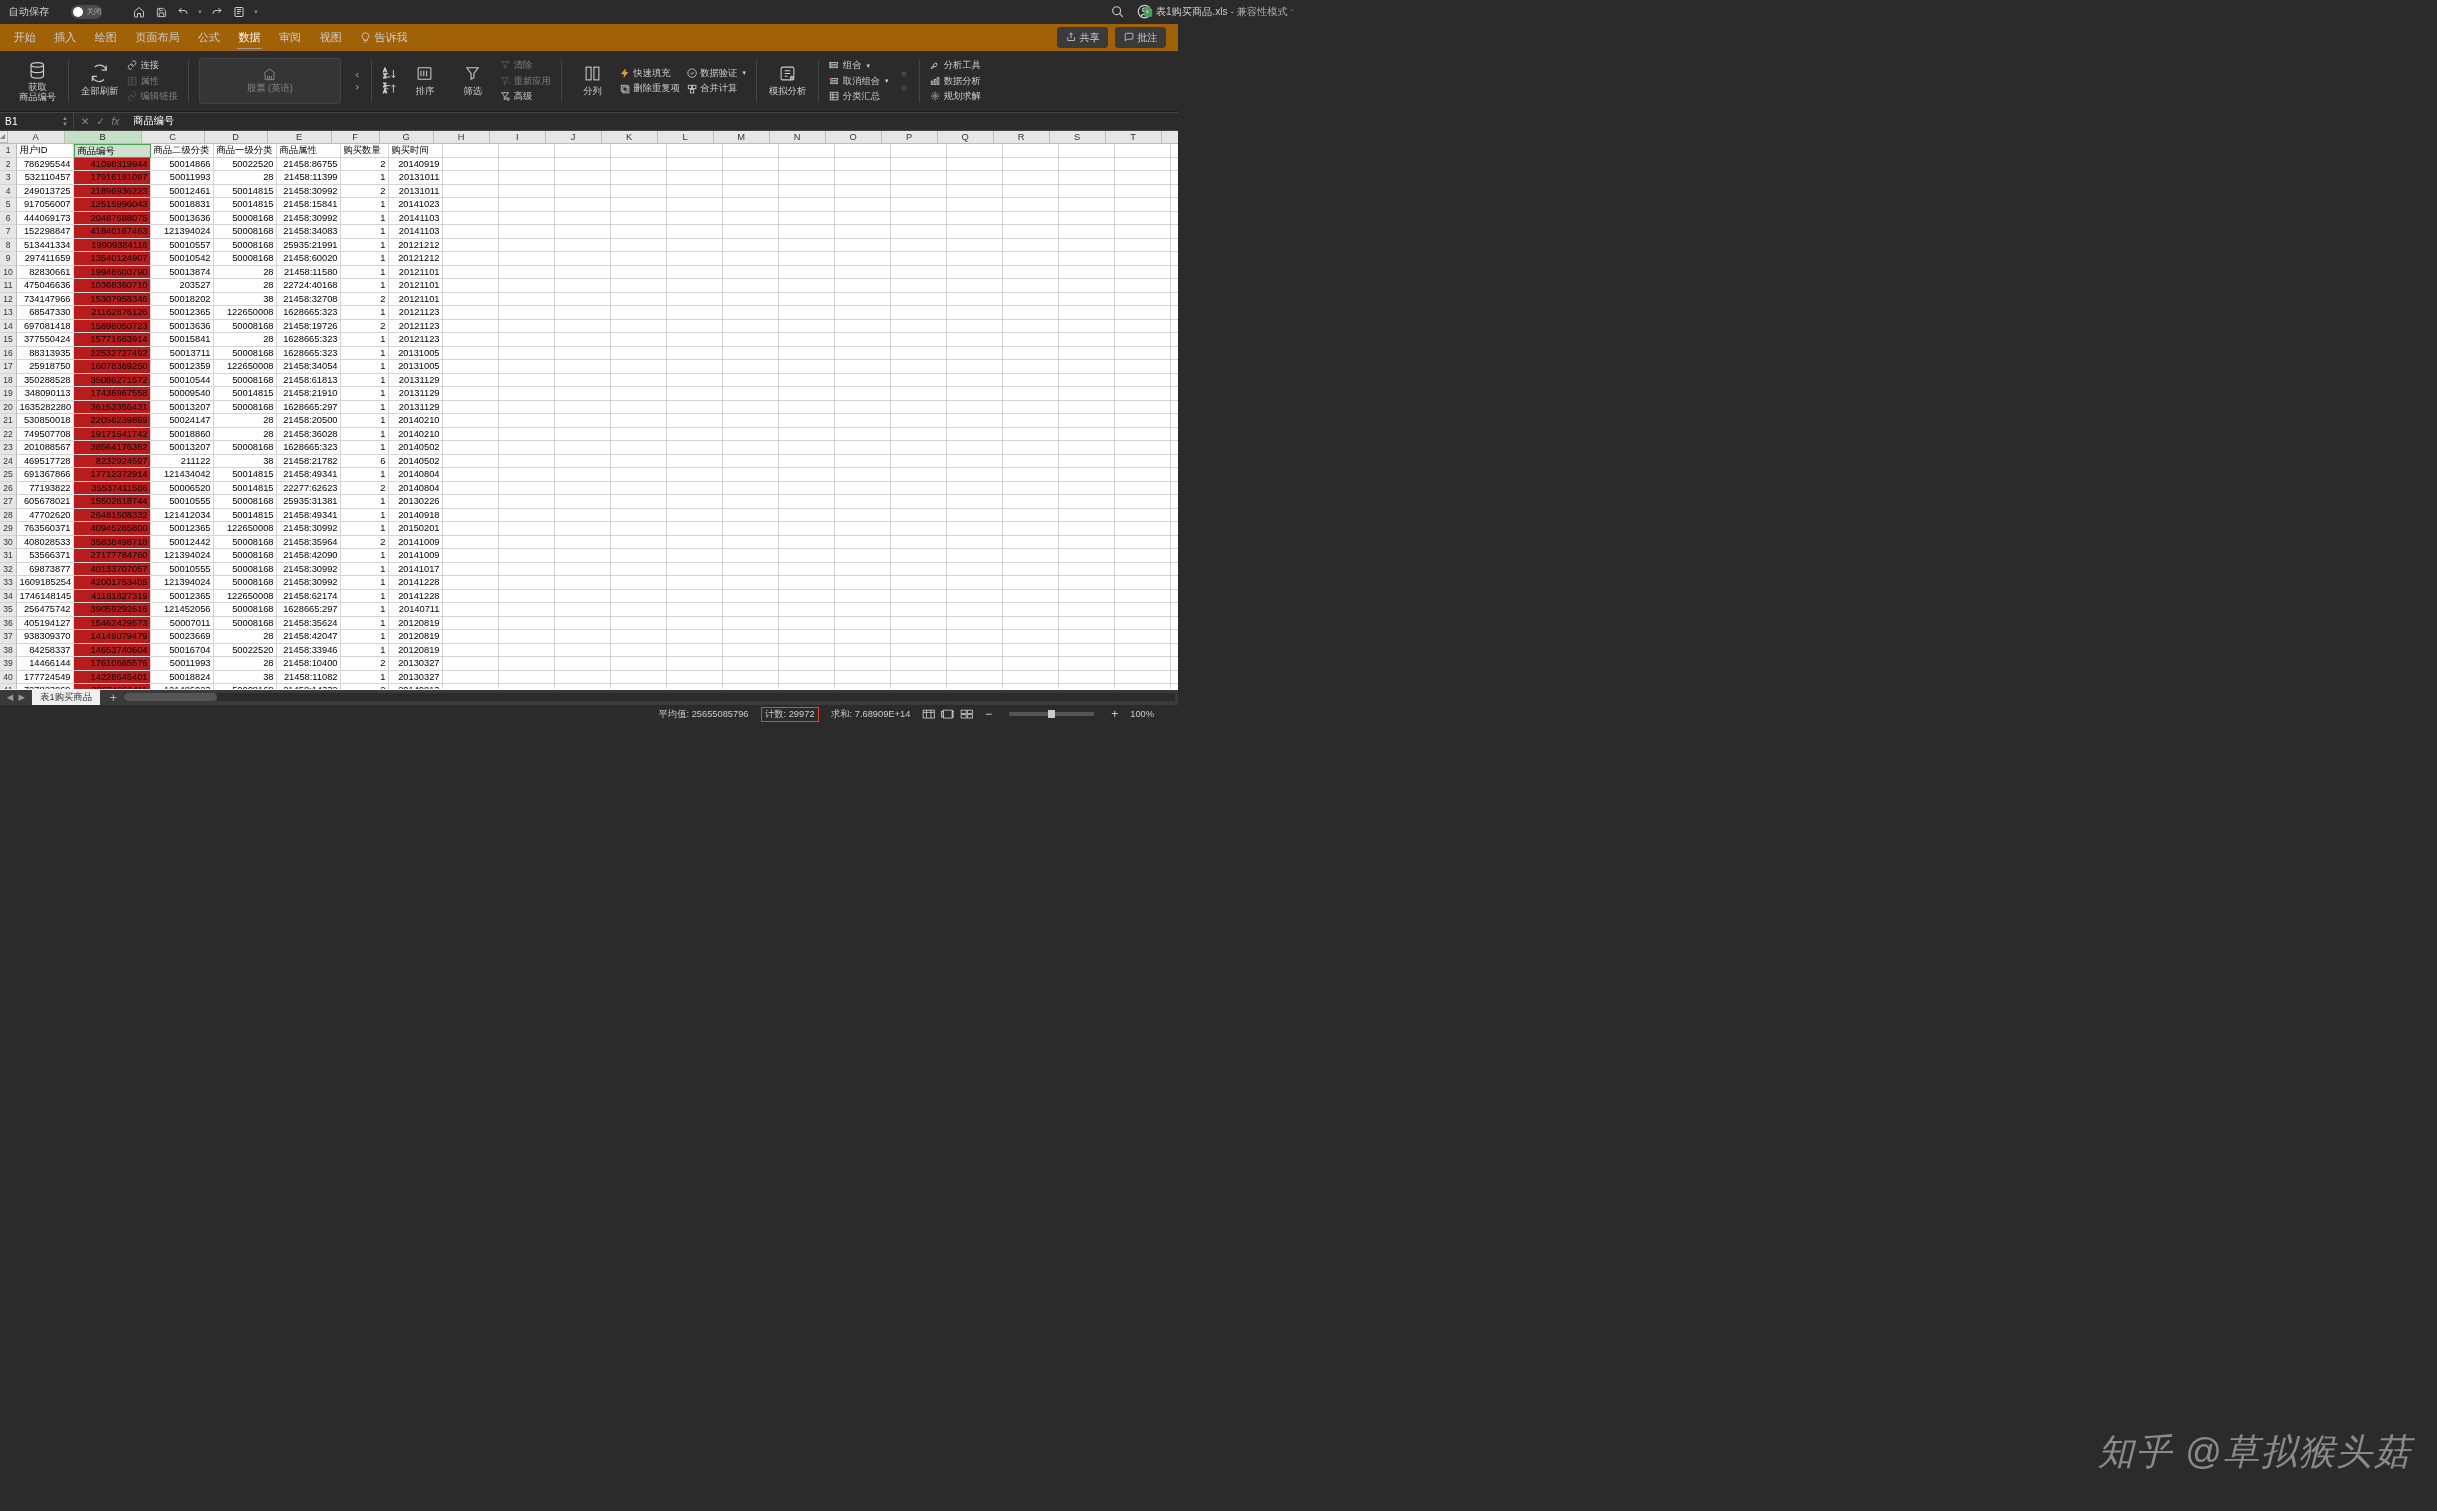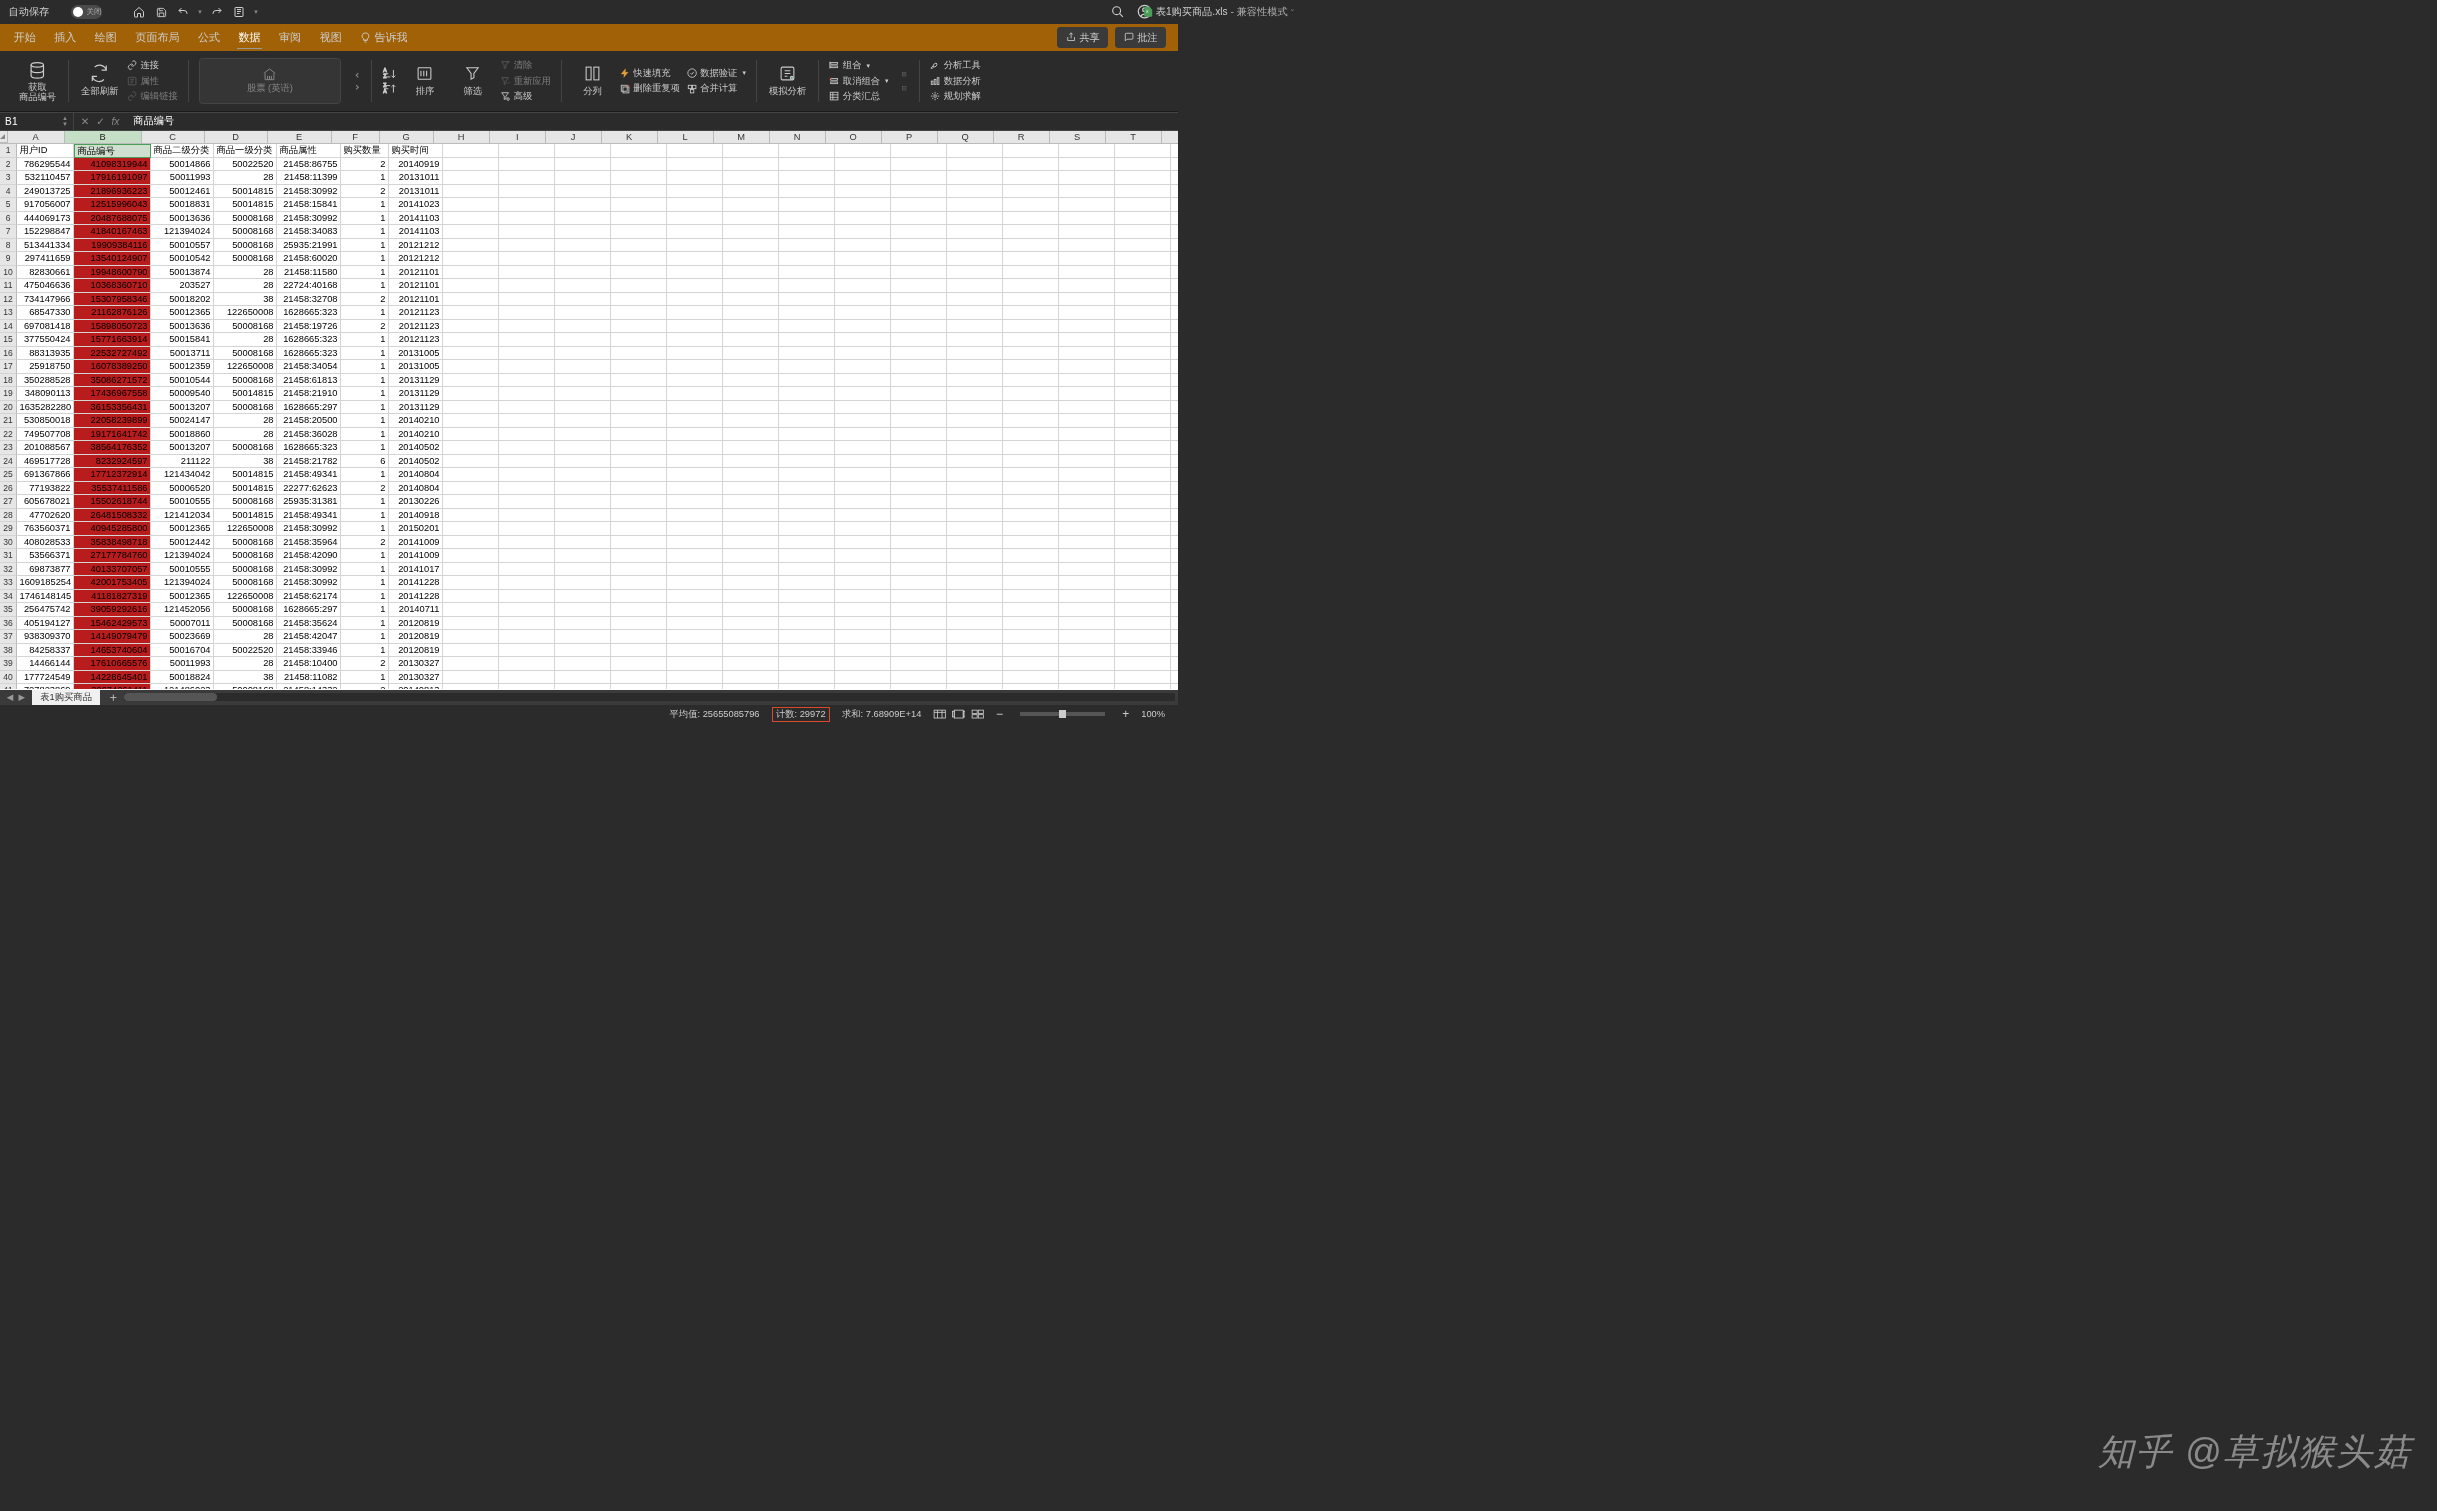--- a/index.html
+++ b/index.html
@@ -98,21 +98,21 @@
   
   .hscroll-area { height:15.2px; background:#3a3a3a; display:flex; align-items:center; }
   .sheet-tabs-area { display:flex; align-items:center; gap:0; }
   .tab-nav { display:flex; gap:5.1px; padding:0 6.8px; color:#999;}
   .tab-nav span { cursor:pointer; font-size:8.5px;}
   .sheet-tab { background:#f0f0f0; color:#333; padding:1.7px 8.5px; font-size:9.3px; border-radius:0; cursor:pointer;}
   .add-sheet { color:#ccc; margin-left:5.1px; font-size:12px; cursor:pointer; width:15.2px; text-align:center;}
   .hscrollbar { flex:1; height:8.5px; background:#2b2b2b; margin:0 3.4px; position:relative;}
   .hscroll-thumb { position:absolute; left:0; width:93px; height:8.5px; background:#555; border-radius:4.2px;}
   
-  .status-bar { height:18.6px; background:#2b2b2b; display:flex; align-items:center; padding:0 13px; color:#ccc; font-size:9.3px; justify-content:flex-end; gap:12px;}
+  .status-bar { height:18.6px; background:#2b2b2b; display:flex; align-items:center; padding:0 24px; color:#ccc; font-size:9.3px; justify-content:flex-end; gap:12px;}
   .status-item { white-space:nowrap; }
   .status-highlight { border:1.7px solid #d94a2a; padding:0 3.4px; }
   .view-btns { display:flex; gap:5.1px; align-items:center;}
   .zoom-slider { width:85px; height:3.4px; background:#555; position:relative; margin:0 5.1px;}
   .zoom-knob { width:6.8px;height:8.5px;background:#ccc;position:absolute;top:-2.5px;left:39px;}
   .watermark { position:absolute; right:25.4px; bottom:34px; font-size:36px; color:rgba(255,255,255,0.45); font-style:italic; font-weight:300; pointer-events:none; letter-spacing:1.7px;}
   svg { display:block; }
 </style>
 </head>
 <body>

